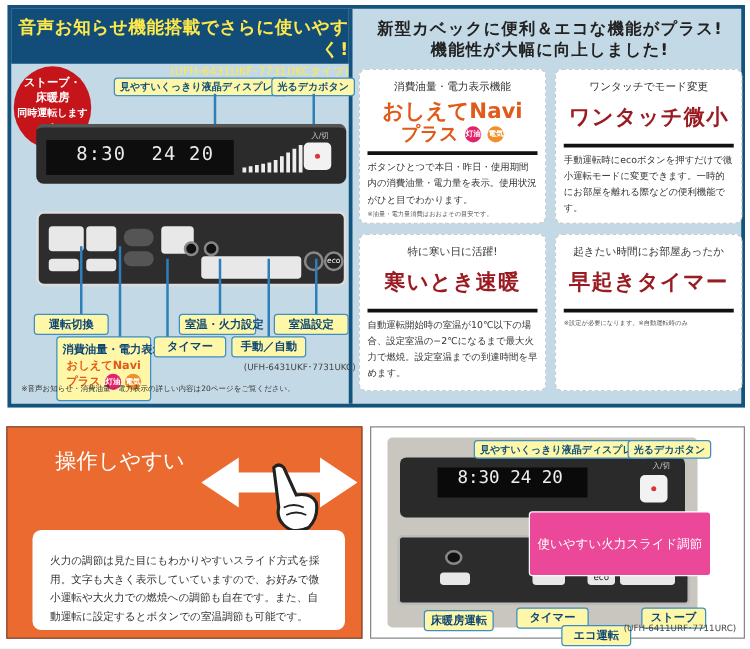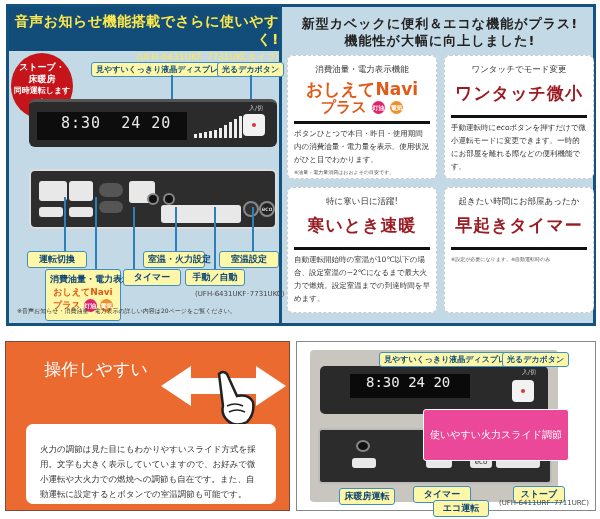--- a/index.html
+++ b/index.html
@@ -199,15 +199,15 @@
       <div class="ctrl-btn" style="left:150px;top:28px;width:22px;height:10px;font-size:7px">eco</div>
       <div class="ctrl-btn" style="left:176px;top:28px;width:44px;height:10px"></div>
     </div>
   </div>
   <div class="label-y" style="left:82px;top:10px;font-size:8px">見やすいくっきり液晶ディスプレイ</div>
   <div class="label-y" style="left:205px;top:10px;font-size:8px">光るデカボタン</div>
   <div class="pink-label" style="left:126px;top:67px">使いやすい火力スライド調節</div>
   <div class="label-y big" style="left:42px;top:146px;width:56px">床暖房運転</div>
   <div class="label-y big" style="left:116px;top:144px;width:58px">タイマー</div>
   <div class="label-y big" style="left:216px;top:144px;width:52px">ストーブ</div>
-  <div class="label-y big" style="left:136px;top:158px;width:56px">エコ運転</div>
+  <div class="label-y big" style="left:152px;top:158px;width:56px">エコ運転</div>
   <div class="br-model">(UFH-6411URF･7711URC)</div>
 </div>
 
 </body></html>

